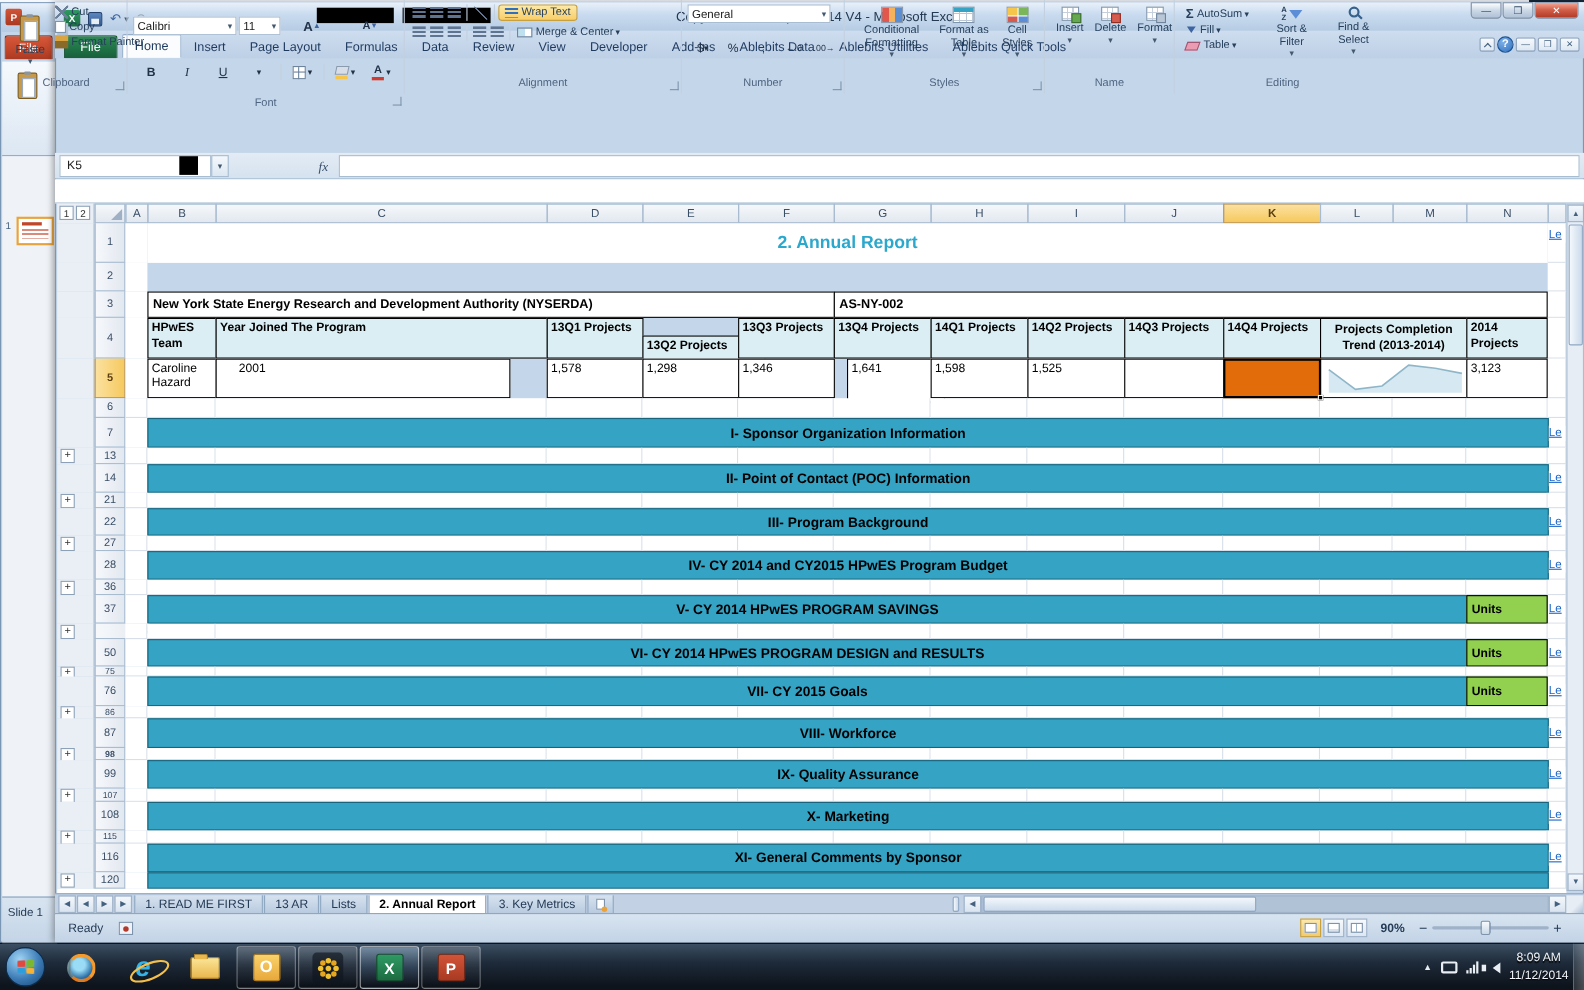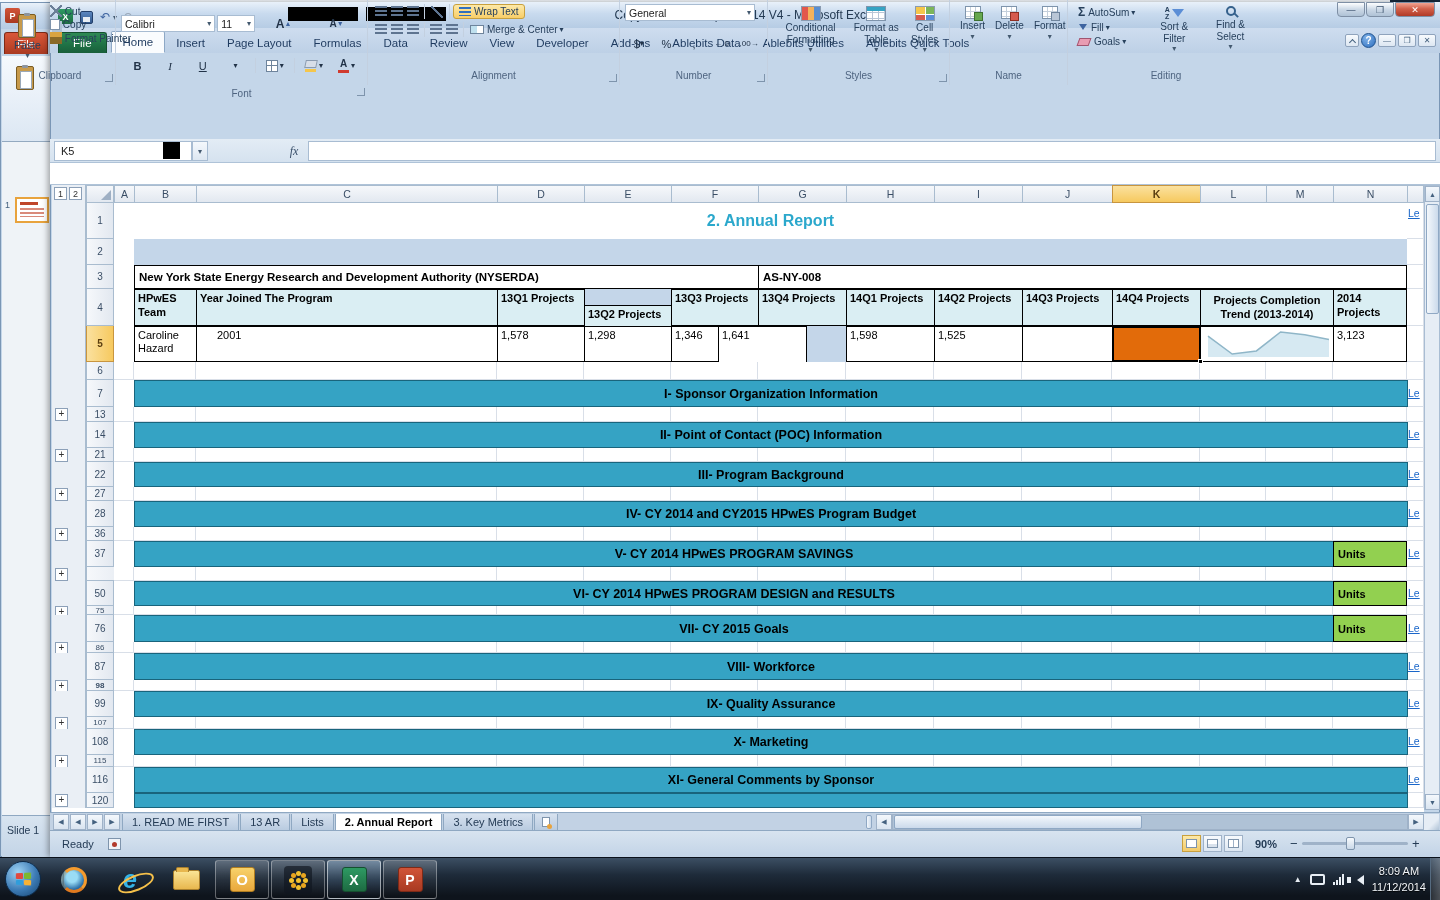--- a/index.html
+++ b/index.html
@@ -432,21 +432,21 @@
               <span>AutoSum</span>
               <span class="crt" style="font-size:8px;margin-left:2px">▾</span>
             </div>
           <div class="sbtn">
               <span class="ic-darr"></span>
               <span>Fill</span>
               <span class="crt" style="font-size:8px;margin-left:2px">▾</span>
             </div>
           <div class="sbtn">
               <span class="ic-eraser"></span>
-              <span>Goals</span>
+              <span>Table</span>
               <span class="crt" style="font-size:8px;margin-left:2px">▾</span>
             </div>
         </div>
         <div class="vbig">
           <span class="ic-az">
               <span class="azcol">
                 <span>A</span>
                 <span>Z</span>
               </span>
               <span class="ic-funnel"></span>
@@ -503,21 +503,21 @@
       <div class="g xlink" style="left: 1408px; top: 207px; width: 15px; height: 14px;">Le</div>
       <div class="g gutter" style="left: 52px; top: 239px; width: 34px; height: 26px;"></div>
       <div class="g rowhdr" style="left: 86px; top: 239px; width: 28px; height: 26px;">2</div>
       <div class="g" style="left: 114px; top: 239px; width: 20px; height: 26px; background: rgb(255, 255, 255);"></div>
       <div class="g gcell" style="left: 1407px; top: 239px; width: 17px; height: 26px;"></div>
       <div class="g gutter" style="left: 52px; top: 265px; width: 34px; height: 24px;"></div>
       <div class="g rowhdr" style="left: 86px; top: 265px; width: 28px; height: 24px;">3</div>
       <div class="g" style="left: 114px; top: 265px; width: 20px; height: 24px; background: rgb(255, 255, 255);"></div>
       <div class="g gcell" style="left: 1407px; top: 265px; width: 17px; height: 24px;"></div>
       <div class="g sval" style="left: 134px; top: 265px; width: 625px; height: 24px;">New York State Energy Research and Development Authority (NYSERDA)</div>
-      <div class="g sval" style="left: 758px; top: 265px; width: 649px; height: 24px;">AS-NY-008</div>
+      <div class="g sval" style="left: 758px; top: 265px; width: 649px; height: 24px;">AS-NY-002</div>
       <div class="g gutter" style="left: 52px; top: 289px; width: 34px; height: 37px;"></div>
       <div class="g rowhdr" style="left: 86px; top: 289px; width: 28px; height: 37px;">4</div>
       <div class="g" style="left: 114px; top: 289px; width: 20px; height: 37px; background: rgb(255, 255, 255);"></div>
       <div class="g gcell" style="left: 1407px; top: 289px; width: 17px; height: 37px;"></div>
       <div class="g th" style="left: 134px; top: 289px; width: 63px; height: 37px;">HPwES Team</div>
       <div class="g th" style="left: 196px; top: 289px; width: 302px; height: 37px;">Year Joined The Program</div>
       <div class="g th" style="left: 497px; top: 289px; width: 88px; height: 37px;">13Q1 Projects</div>
       <div class="g th" style="left: 584px; top: 305px; width: 112px; height: 37px;">13Q2 Projects</div>
       <div class="g th" style="left: 671px; top: 289px; width: 88px; height: 37px;">13Q3 Projects</div>
       <div class="g th" style="left: 758px; top: 289px; width: 89px; height: 37px;">13Q4 Projects</div>
@@ -525,25 +525,25 @@
       <div class="g th" style="left: 934px; top: 289px; width: 89px; height: 37px;">14Q2 Projects</div>
       <div class="g th" style="left: 1022px; top: 289px; width: 91px; height: 37px;">14Q3 Projects</div>
       <div class="g th" style="left: 1112px; top: 289px; width: 89px; height: 37px;">14Q4 Projects</div>
       <div class="g th ctr" style="left: 1200px; top: 289px; width: 134px; height: 37px;">Projects Completion Trend (2013-2014)</div>
       <div class="g th" style="left: 1333px; top: 289px; width: 74px; height: 37px;">2014 Projects</div>
       <div class="g gutter" style="left: 52px; top: 326px; width: 34px; height: 36px;"></div>
       <div class="g rowhdr sel" style="left: 86px; top: 326px; width: 28px; height: 36px;">5</div>
       <div class="g" style="left: 114px; top: 326px; width: 20px; height: 36px; background: rgb(255, 255, 255);"></div>
       <div class="g gcell" style="left: 1407px; top: 326px; width: 17px; height: 36px;"></div>
       <div class="g td" style="left: 134px; top: 326px; width: 63px; height: 36px;">Caroline Hazard</div>
-      <div class="g td" style="left: 196px; top: 326px; width: 302px; height: 36px; padding-left: 20px;">2001</div>
+      <div class="g td" style="left: 196px; top: 326px; width: 268px; height: 36px; padding-left: 20px;">2001</div>
       <div class="g td" style="left: 497px; top: 326px; width: 88px; height: 36px;">1,578</div>
       <div class="g td" style="left: 584px; top: 326px; width: 88px; height: 36px;">1,298</div>
       <div class="g td" style="left: 671px; top: 326px; width: 88px; height: 36px;">1,346</div>
-      <div class="g td" style="left: 718px; top: 326px; width: 89px; height: 40px;">1,641</div>
+      <div class="g td" style="left: 770px; top: 326px; width: 89px; height: 40px;">1,641</div>
       <div class="g td" style="left: 846px; top: 326px; width: 89px; height: 36px;">1,598</div>
       <div class="g td" style="left: 934px; top: 326px; width: 89px; height: 36px;">1,525</div>
       <div class="g td" style="left: 1022px; top: 326px; width: 91px; height: 36px;"></div>
       <div class="g td selcell" style="left: 1112px; top: 326px; width: 89px; height: 36px; overflow: visible; z-index: 3;">
         <div class="fhandle" style="position: absolute; right: -4px; bottom: -4px;"></div>
       </div>
       <div class="g td" style="left: 1200px; top: 326px; width: 134px; height: 36px;"><svg width="129" height="30">
           <polygon points="4,7.040816326530612 28.2,25 52.4,21.92128279883382 76.6,3 100.8,5.758017492711371 125,10.440233236151602 125,28 4,28" fill="#D6E9F2"></polygon>
           <polyline points="4,7.040816326530612 28.2,25 52.4,21.92128279883382 76.6,3 100.8,5.758017492711371 125,10.440233236151602" fill="none" stroke="#8FB6C8" stroke-width="1.5"></polyline>
         </svg></div>

